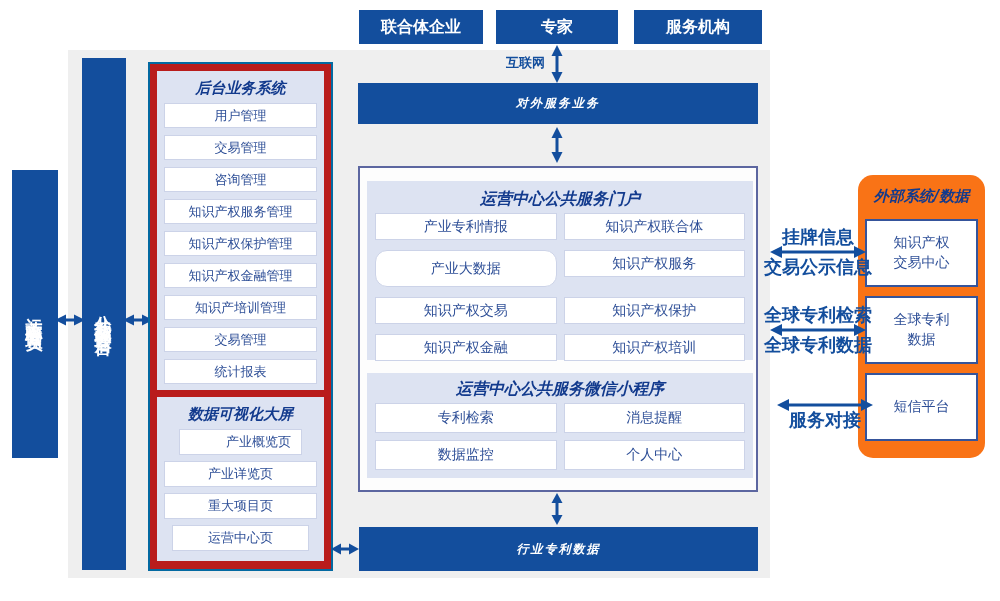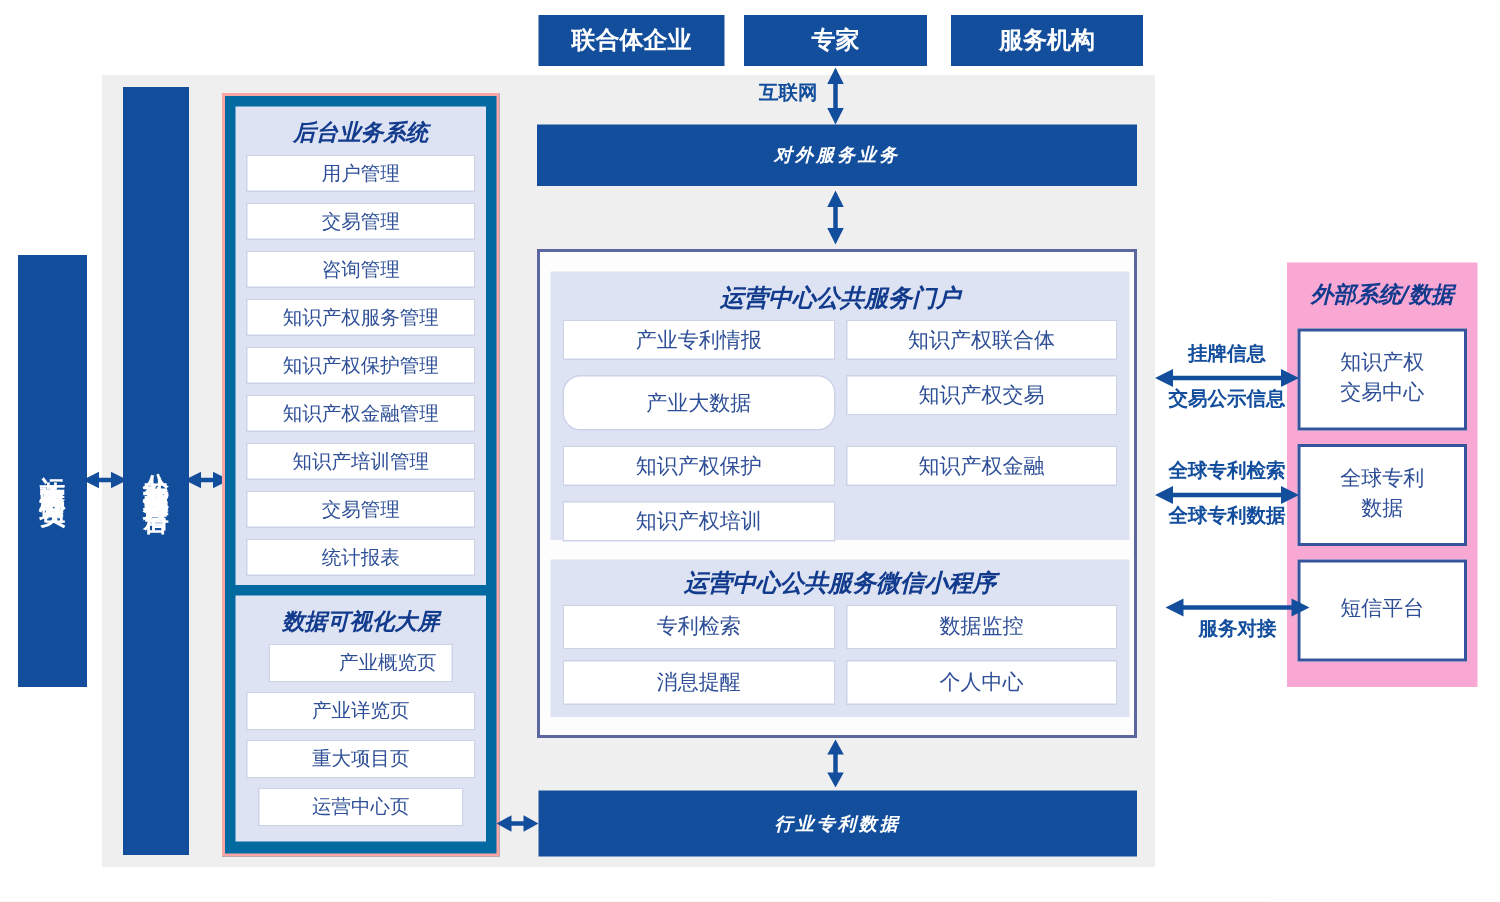--- a/index.html
+++ b/index.html
@@ -19,48 +19,48 @@
     display:flex;align-items:center;justify-content:center;letter-spacing:2px;
   }
   .vbar{
     background:#134e9d;color:#ffffff;font-weight:bold;font-size:17px;
     writing-mode:vertical-rl;letter-spacing:3px;
     display:flex;align-items:center;justify-content:center;text-align:center;
   }
   
   .gray{background:#efefef;}
   
-  .obox{background:#0369a1;border:2px solid #fca5a5;box-sizing:border-box;}
+  .obox{background:#b91c1c;border:2px solid #0369a1;box-sizing:border-box;}
   .cbox{background:#fdfdfd;border:2px solid #5c66a0;box-sizing:border-box;}
   
   .panel{background:#dde3f2;box-sizing:border-box;}
   .panel-h{
     color:#123a8d;font-weight:bold;font-style:italic;text-align:center;
     font-size:15px;padding-top:8px;height:24px;box-sizing:content-box;
   }
   .panel-h.big{font-size:16px;}
   
   .witem{
     background:#ffffff;border:1px solid #ccd3e8;color:#2e4f97;
     display:flex;align-items:center;justify-content:center;
     font-size:13px;box-sizing:border-box;
   }
   .col{display:flex;flex-direction:column;align-items:center;}
   .grid2{display:grid;grid-template-columns:1fr 1fr;box-sizing:border-box;}
   .grid2 .witem{font-size:14px;}
   
-  .rpanel{background:#f9a8d4;}
+  .rpanel{background:#f97316;border-radius:15px;}
   .sys-item{
     background:#ffffff;border:2px solid #35549b;color:#2e4f97;
     display:flex;align-items:center;justify-content:center;text-align:center;
     font-size:14px;line-height:1.4;white-space:pre-line;box-sizing:border-box;
   }
   
   .alabel{
-    color:#134e9d;font-weight:bold;font-size:13px;text-align:center;
+    color:#134e9d;font-weight:bold;font-size:18px;text-align:center;
     height:16px;line-height:16px;white-space:nowrap;
   }
   .linkgrp{display:flex;flex-direction:column;align-items:center;}
   svg.arrow{display:block;}
 </style>
 </head>
 <body>
 
 <div class="abs gray" style="left:68px;top:50px;width:702px;height:528px;"></div>
 
@@ -138,33 +138,34 @@
 </div>
 
 <div class="abs cbox" style="left:358px;top:166px;width:400px;height:326px;">
 
   <div class="abs panel" style="left:7px;top:13px;width:386px;height:179px;">
     <div class="panel-h big">运营中心公共服务门户</div>
     <div class="grid2" style="gap:10px 7px;padding:0 8px;">
       <div class="witem" style="height:27px;">产业专利情报</div>
       <div class="witem" style="height:27px;">知识产权联合体</div>
       <div class="witem" style="height:37px;border-radius:12px;">产业大数据</div>
+      <div class="witem" style="height:27px;">知识产权服务</div>
       <div class="witem" style="height:27px;">知识产权交易</div>
       <div class="witem" style="height:27px;">知识产权保护</div>
       <div class="witem" style="height:27px;">知识产权金融</div>
       <div class="witem" style="height:27px;">知识产权培训</div>
     </div>
   </div>
 
   <div class="abs panel" style="left:7px;top:205px;width:386px;height:105px;">
     <div class="panel-h big" style="padding-top:6px;">运营中心公共服务微信小程序</div>
     <div class="grid2" style="gap:7px;padding:0 8px;">
       <div class="witem" style="height:30px;">专利检索</div>
+      <div class="witem" style="height:30px;">消息提醒</div>
       <div class="witem" style="height:30px;">数据监控</div>
-      <div class="witem" style="height:30px;">消息提醒</div>
       <div class="witem" style="height:30px;">个人中心</div>
     </div>
   </div>
 </div>
 
 <svg class="abs arrow" style="left:550px;top:493px;" width="14" height="32">
   <line x1="7" y1="9" x2="7" y2="23" stroke="#134e9d" stroke-width="3"></line>
   <polygon points="7,0 1.5,10 12.5,10" fill="#134e9d"></polygon>
   <polygon points="7,32 1.5,22 12.5,22" fill="#134e9d"></polygon>
 </svg>

